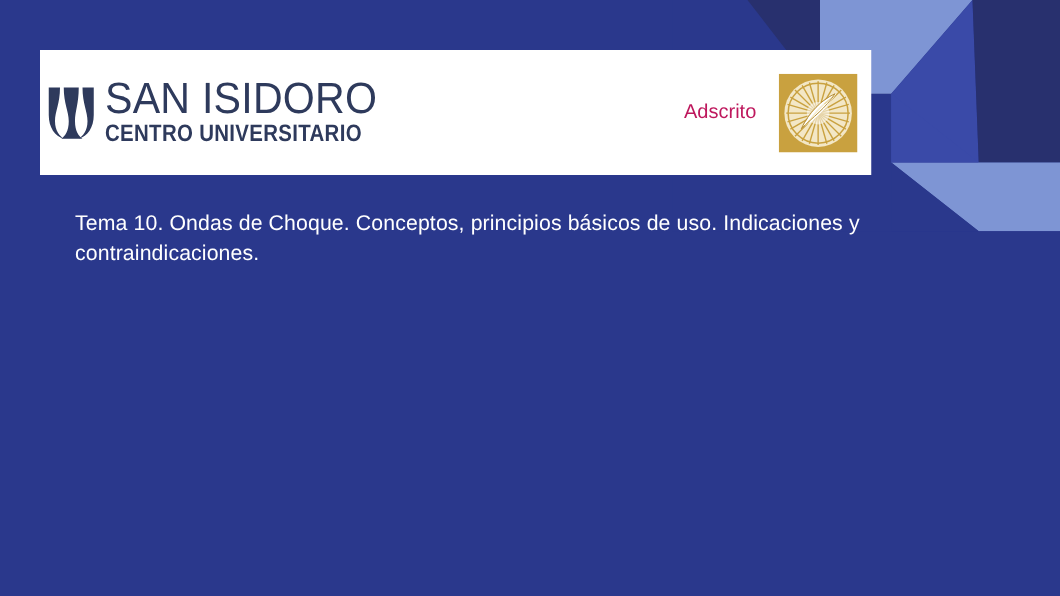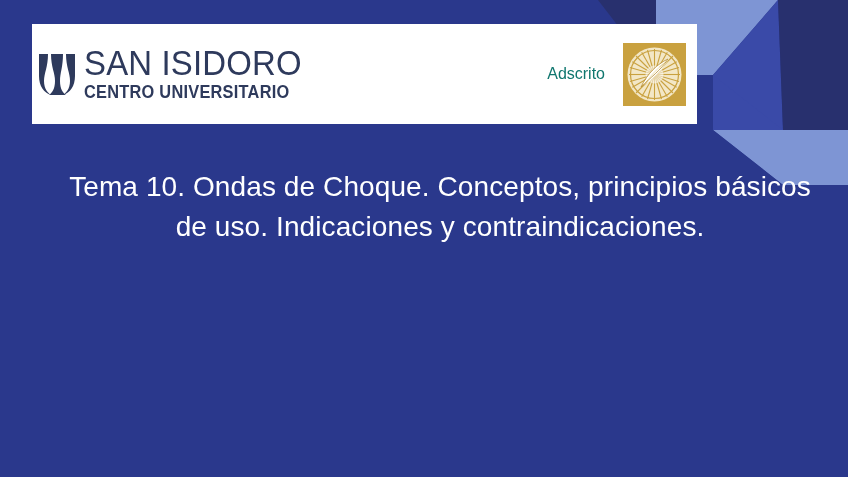--- a/index.html
+++ b/index.html
@@ -23,21 +23,21 @@
     right: 0;
     width: 310px;
     height: 185px;
     pointer-events: none;
   }
 
   
   #banner {
     position: absolute;
     left: 32px;
-    top: 24px;
+    top: 40px;
     width: 665px;
     height: 100px;
     background: #FFFFFF;
     display: flex;
     align-items: center;
   }
 
   
   .logo-left {
     display: flex;
@@ -81,21 +81,21 @@
 
   
   .logo-right {
     display: flex;
     align-items: center;
     margin-left: auto;
     margin-right: 4px;
   }
   .adscrito {
     font-size: 16px;
-    color: #0f766e;
+    color: #be185d;
     margin-right: 18px;
     white-space: nowrap;
   }
   .gold-mark {
     width: 63px;
     height: 63px;
     flex: 0 0 auto;
     margin-right: 7px;
   }
   .upo-words {
@@ -124,25 +124,24 @@
     margin-top: 2px;
   }
 
   
   #title {
     position: absolute;
     left: 60px;
     top: 167px;
     width: 760px;
     color: #FFFFFF;
-    font-size: 28px;
+    font-size: 17px;
     line-height: 1.42;
     font-weight: 400;
     letter-spacing: 0.1px;
-    text-align: center;
   }
 </style>
 </head>
 <body>
 
 <div id="slide">
 
   <svg id="geo" viewBox="0 0 310 185" preserveAspectRatio="none">
     <rect x="0" y="0" width="310" height="185" fill="#2A388C"></rect>
     <polygon points="60,0 175,0 175,75 118,75" fill="#28306E"></polygon>

